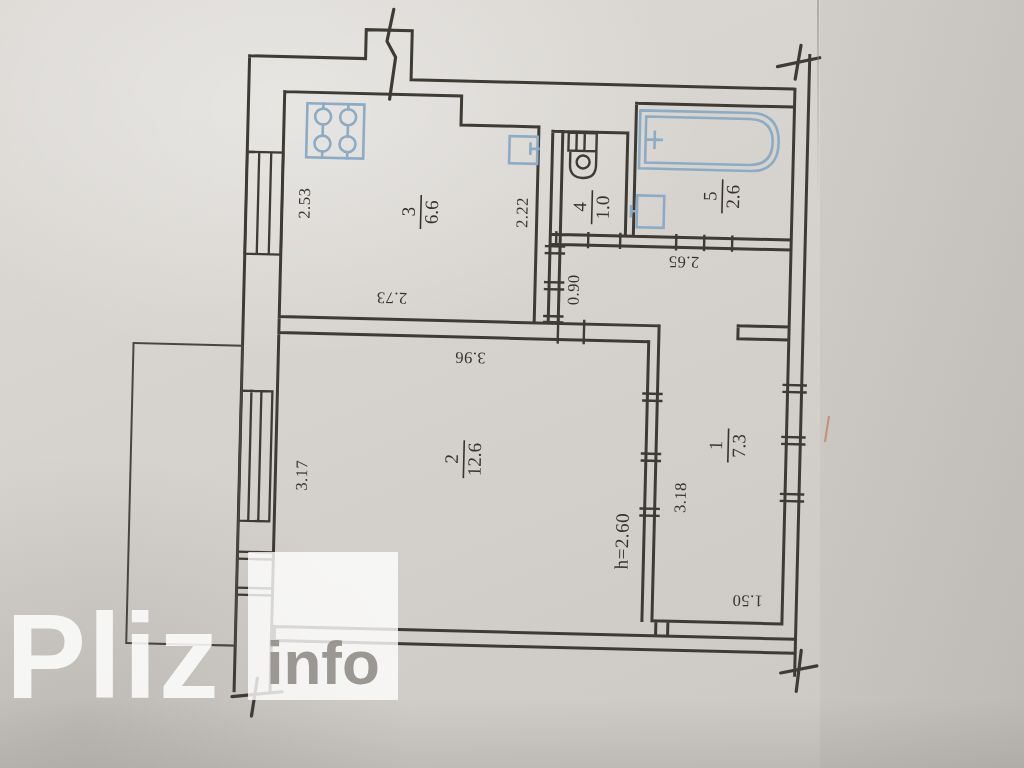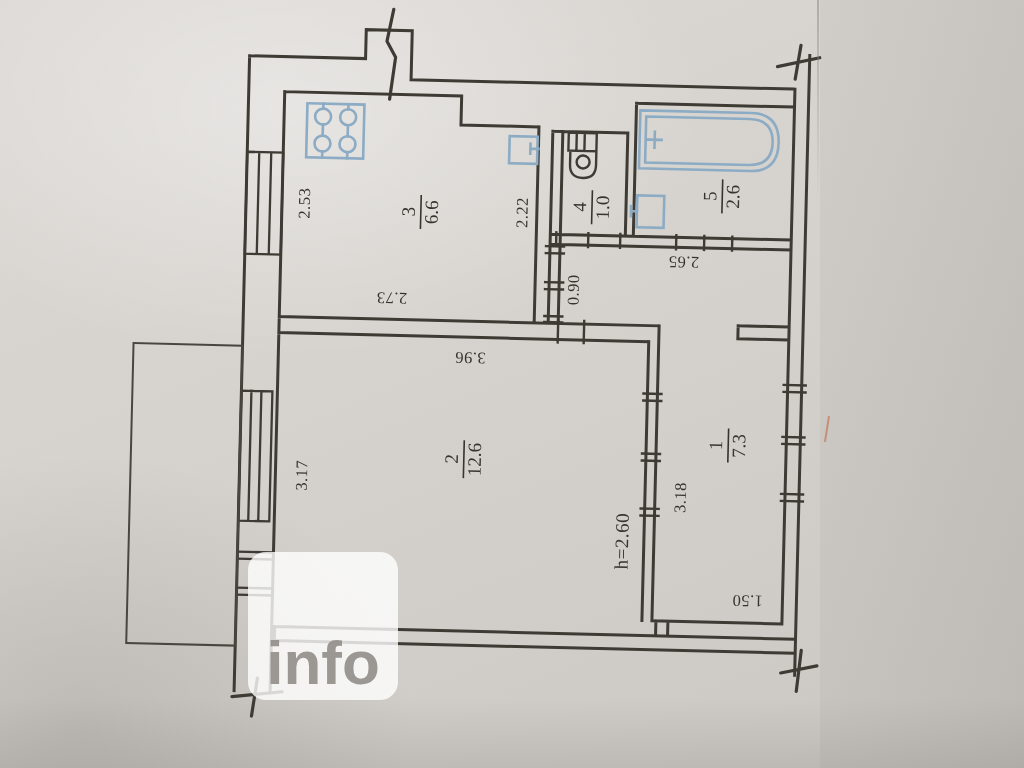--- a/index.html
+++ b/index.html
@@ -27,21 +27,21 @@
   .red-speck { position:absolute; left:826px; top:416px; width:2px; height:26px;
     background:rgba(196,84,46,0.5); transform:rotate(9deg); }
   .bottom-shade { position:absolute; left:0; bottom:0; width:1024px; height:70px;
     background:linear-gradient(rgba(90,86,82,0), rgba(90,86,82,0.14)); }
   
   .wm-dom { position:absolute; left:16px; top:570px; font-weight:bold; font-size:38px;
     letter-spacing:3px; color:rgba(158,154,149,0.92); }
   .wm-pliz { position:absolute; left:6px; top:596px; font-weight:bold; font-size:120px;
     line-height:1; color:rgba(253,253,252,0.88); letter-spacing:2px; }
   .wm-infobox { position:absolute; left:248px; top:552px; width:150px; height:148px;
-    background:rgba(255,255,255,0.8); border-radius:18px;
+    background:rgba(255,255,255,0.8); border-radius:1px;
     display:flex; align-items:flex-end; justify-content:center; }
   .wm-infobox span { font-weight:bold; font-size:62px; line-height:1;
     color:rgba(150,146,141,0.95); margin-bottom:6px; }
 </style>
 </head>
 <body>
 
 <div class="photo">
 
   <svg class="plan-svg" width="1024" height="768" viewBox="0 0 1024 768">
@@ -157,17 +157,18 @@
       <text class="dim" transform="translate(753,593) rotate(180)">1.50</text>
       <text class="note" transform="translate(628,538) rotate(-90)" fill="#6d92b6">h=2.60</text>
     </g>
   </svg>
 
   <div class="right-shade"></div>
   <div class="paper-edge"></div>
   <div class="red-speck"></div>
   <div class="bottom-shade"></div>
 
+  <div class="wm-pliz">Pliz</div>
   <div class="wm-infobox">
     <span>info</span>
   </div>
 
 </div>
 
 </body></html>

